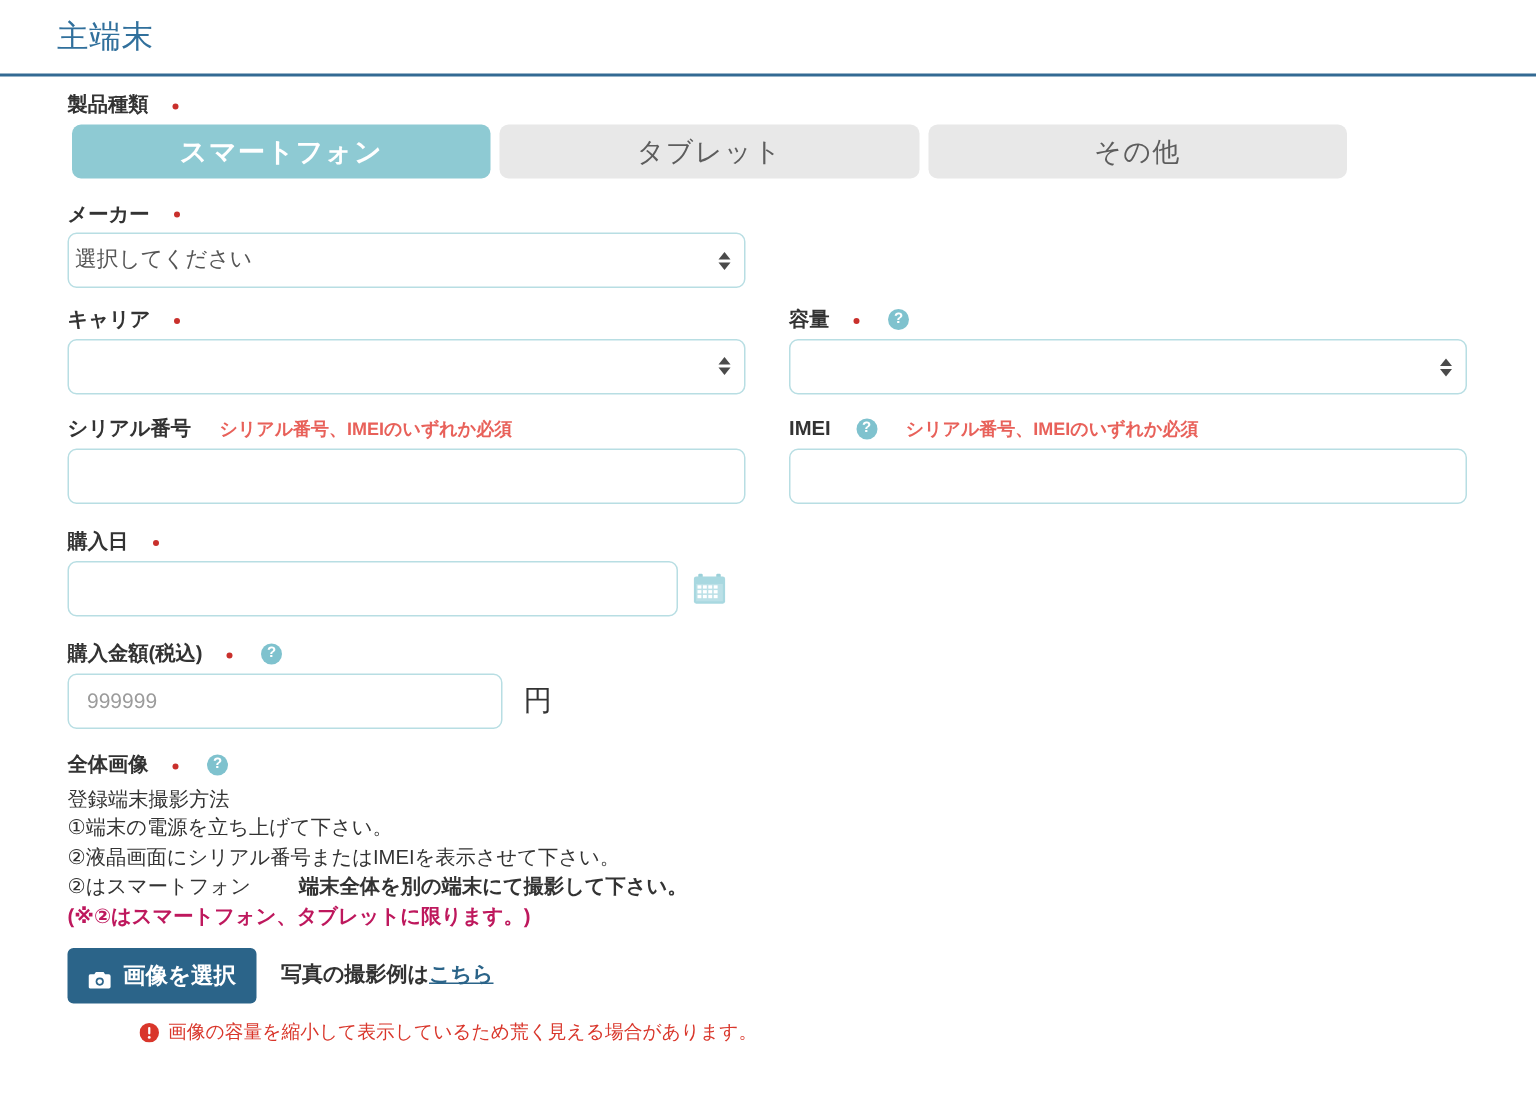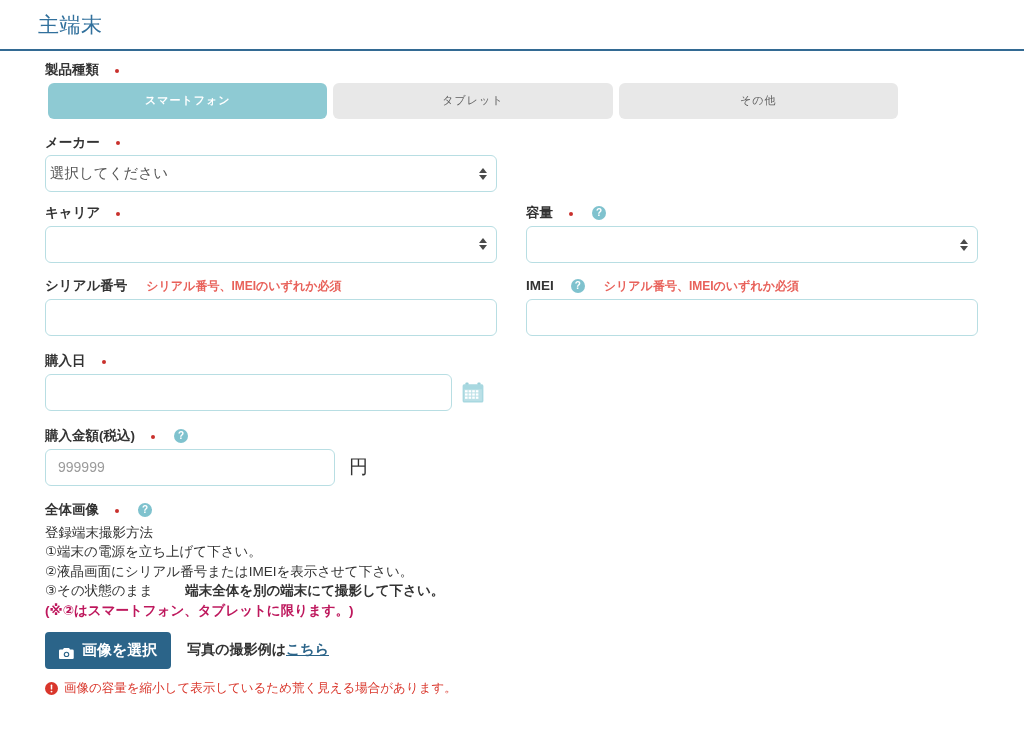--- a/index.html
+++ b/index.html
@@ -147,21 +147,21 @@
     padding-left: 48px;
     padding-right: 126px;
   }
   .seg-btn {
     flex: 1;
     height: 36px;
     border-radius: 6px;
     display: flex;
     align-items: center;
     justify-content: center;
-    font-size: 11px;
+    font-size: 18px;
     letter-spacing: 1px;
     cursor: pointer;
     user-select: none;
   }
   .seg-btn.active {
     background: #8ecad3;
     color: #ffffff;
     font-weight: bold;
   }
   .seg-btn.inactive {
@@ -248,20 +248,21 @@
     text-decoration: underline;
     font-weight: bold;
   }
   .notice-row {
     display: flex;
     align-items: center;
     gap: 6px;
     margin-top: 11px;
     color: #d9362b;
     font-size: 12.5px;
+    margin-left: 48px;
   }
   .excl-icon {
     width: 13px; height: 13px; flex: none; display: block;
   }
 
   .pad-l { padding-left: 45px; }
 </style>
 </head>
 <body>
 
@@ -396,21 +397,21 @@
       <div class="field-label">
         <span>全体画像</span>
         <span class="req-dot"></span>
         <span class="help-icon">?</span>
       </div>
 
       <div class="instructions">
         <div>登録端末撮影方法</div>
         <div>①端末の電源を立ち上げて下さい。</div>
         <div>②液晶画面にシリアル番号またはIMEIを表示させて下さい。</div>
-        <div><span>③その状態のまま</span><b>端末全体を別の端末にて撮影して下さい。</b></div>
+        <div><span>②はスマートフォン</span><b>端末全体を別の端末にて撮影して下さい。</b></div>
         <div class="warn">(※②はスマートフォン、タブレットに限ります。)</div>
       </div>
 
       <div class="upload-row">
         <button class="btn-select-image" type="button">
           <svg class="cam-icon" viewBox="0 0 17 14">
             <path d="M5.6 0.7h5.8l1.1 1.8h2.7a1.5 1.5 0 0 1 1.5 1.5v8.0a1.3 1.3 0 0 1-1.3 1.3H1.3A1.3 1.3 0 0 1 0 12.0V4.0a1.5 1.5 0 0 1 1.5-1.5h2.9z" fill="#ffffff"></path>
             <circle cx="8.5" cy="8.0" r="3.1" fill="#2b6489"></circle>
             <circle cx="8.5" cy="8.0" r="1.8" fill="#ffffff"></circle>
           </svg>

